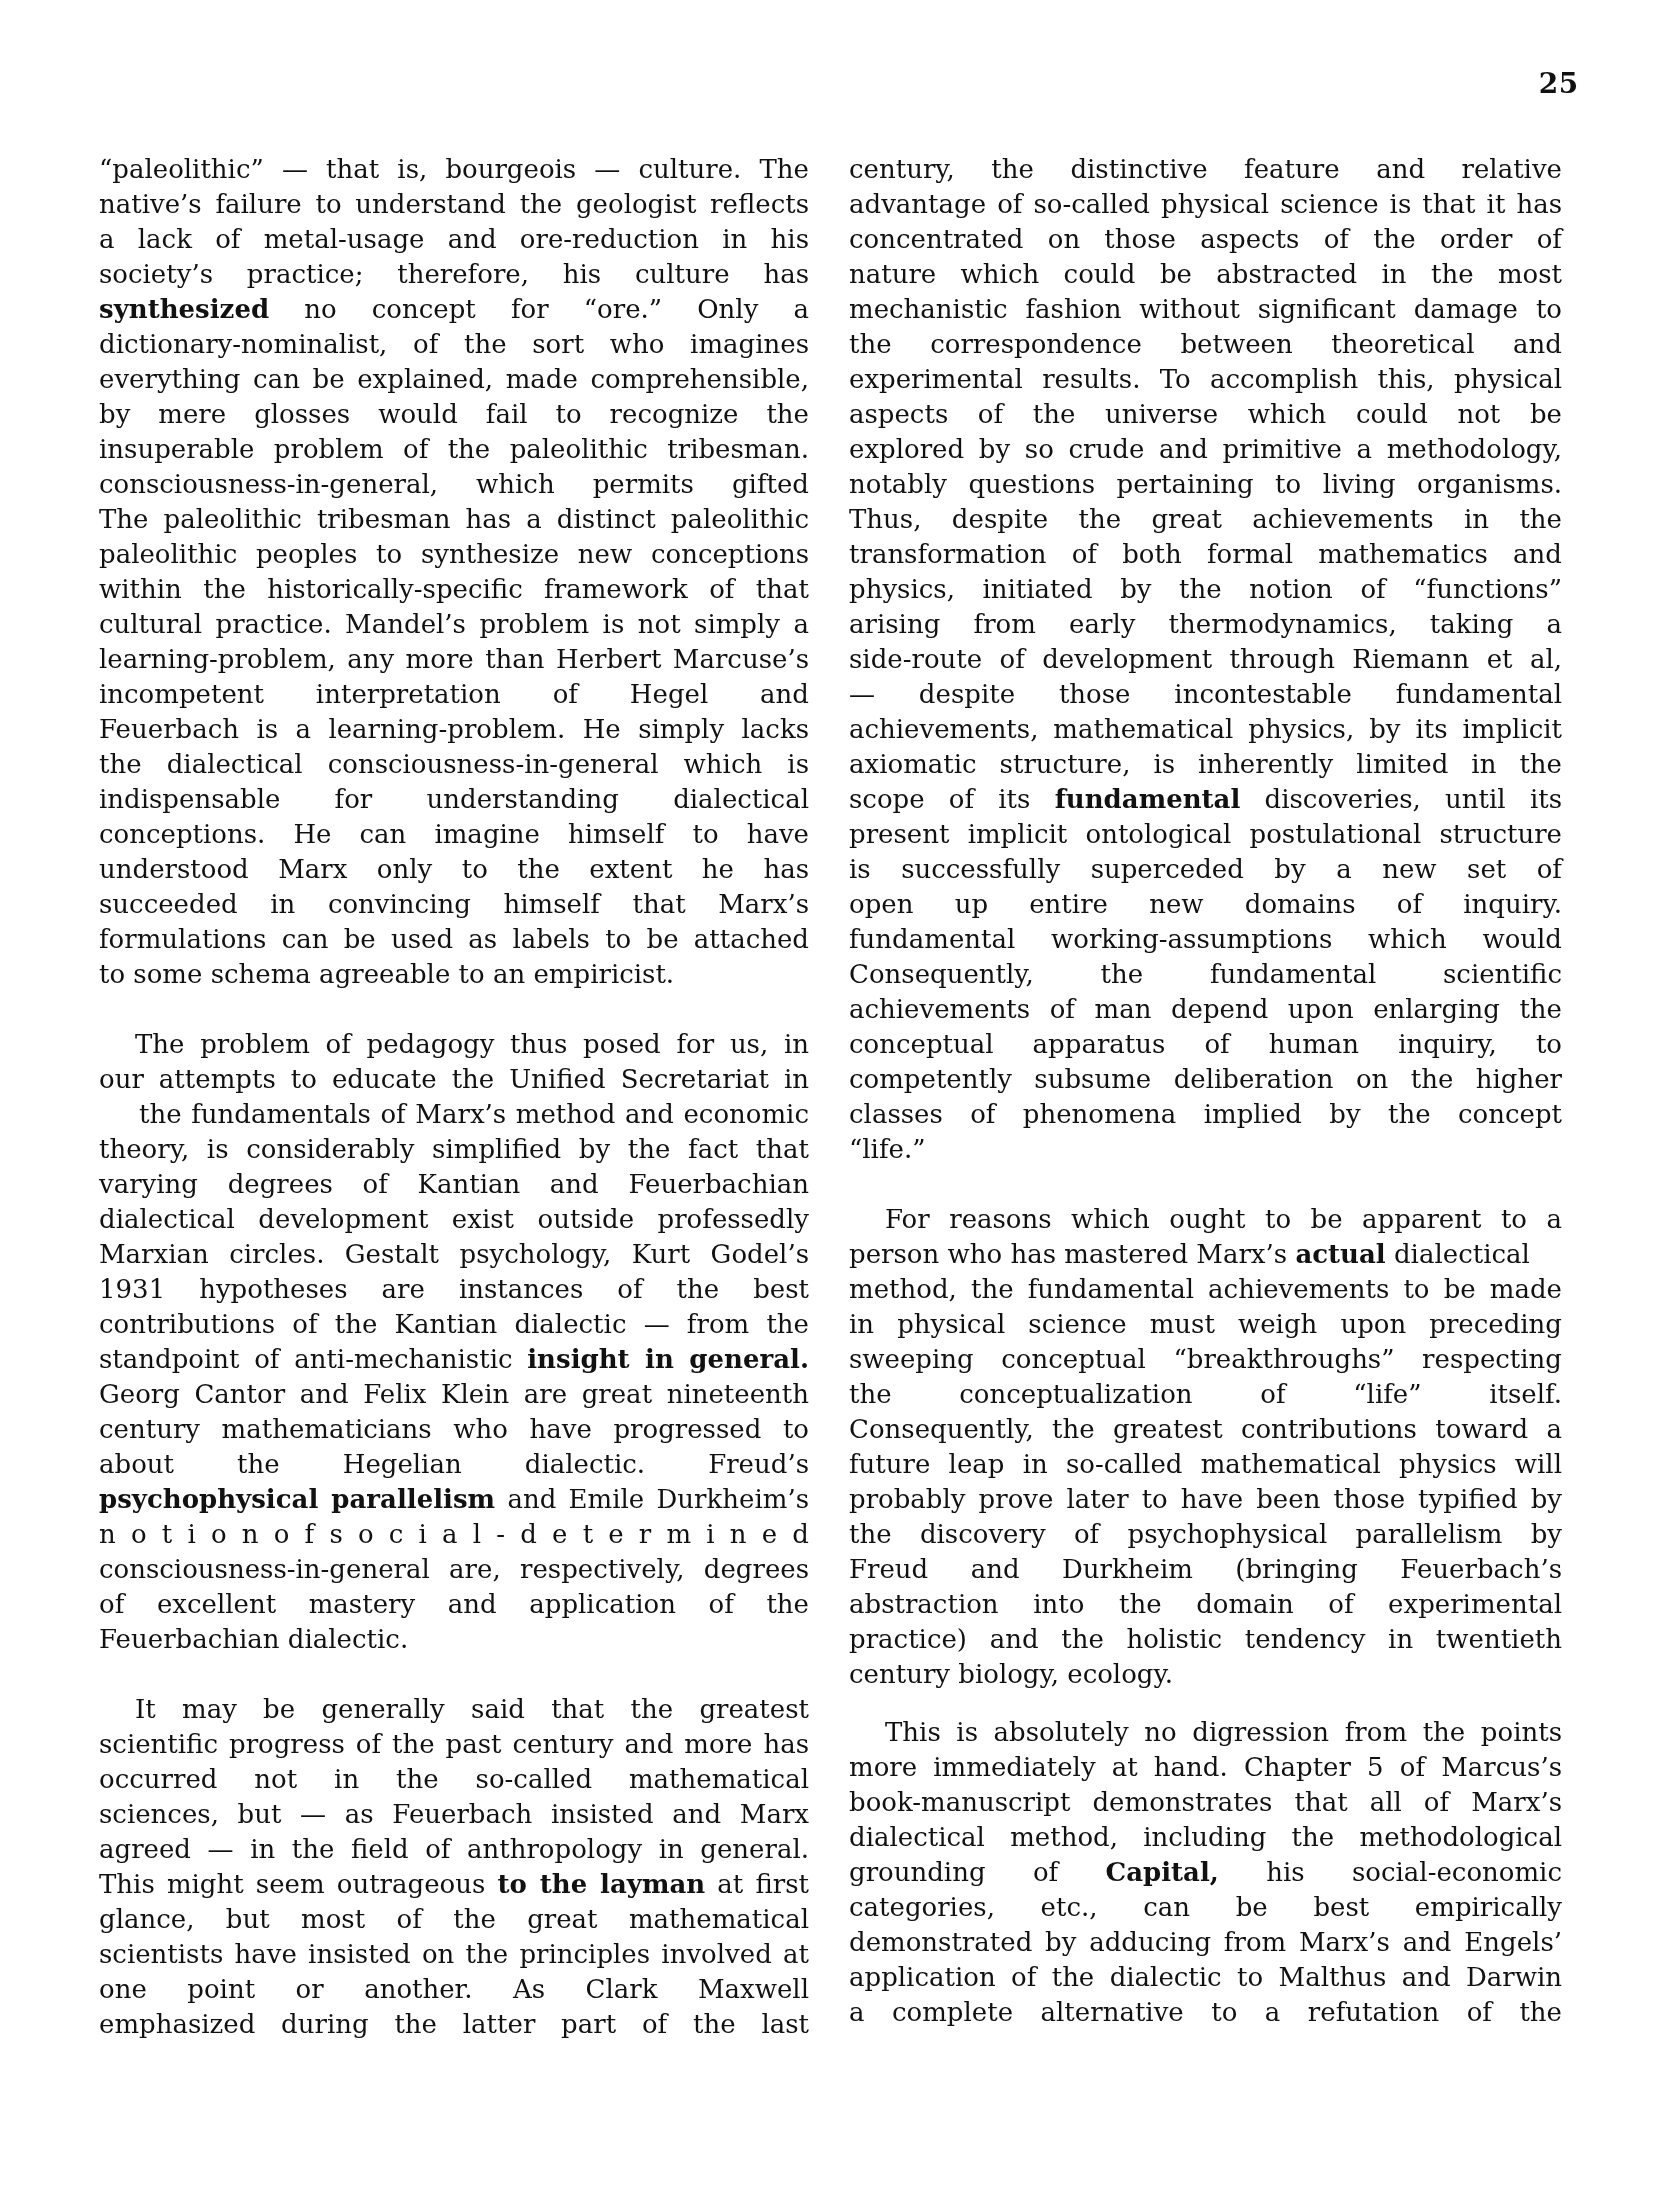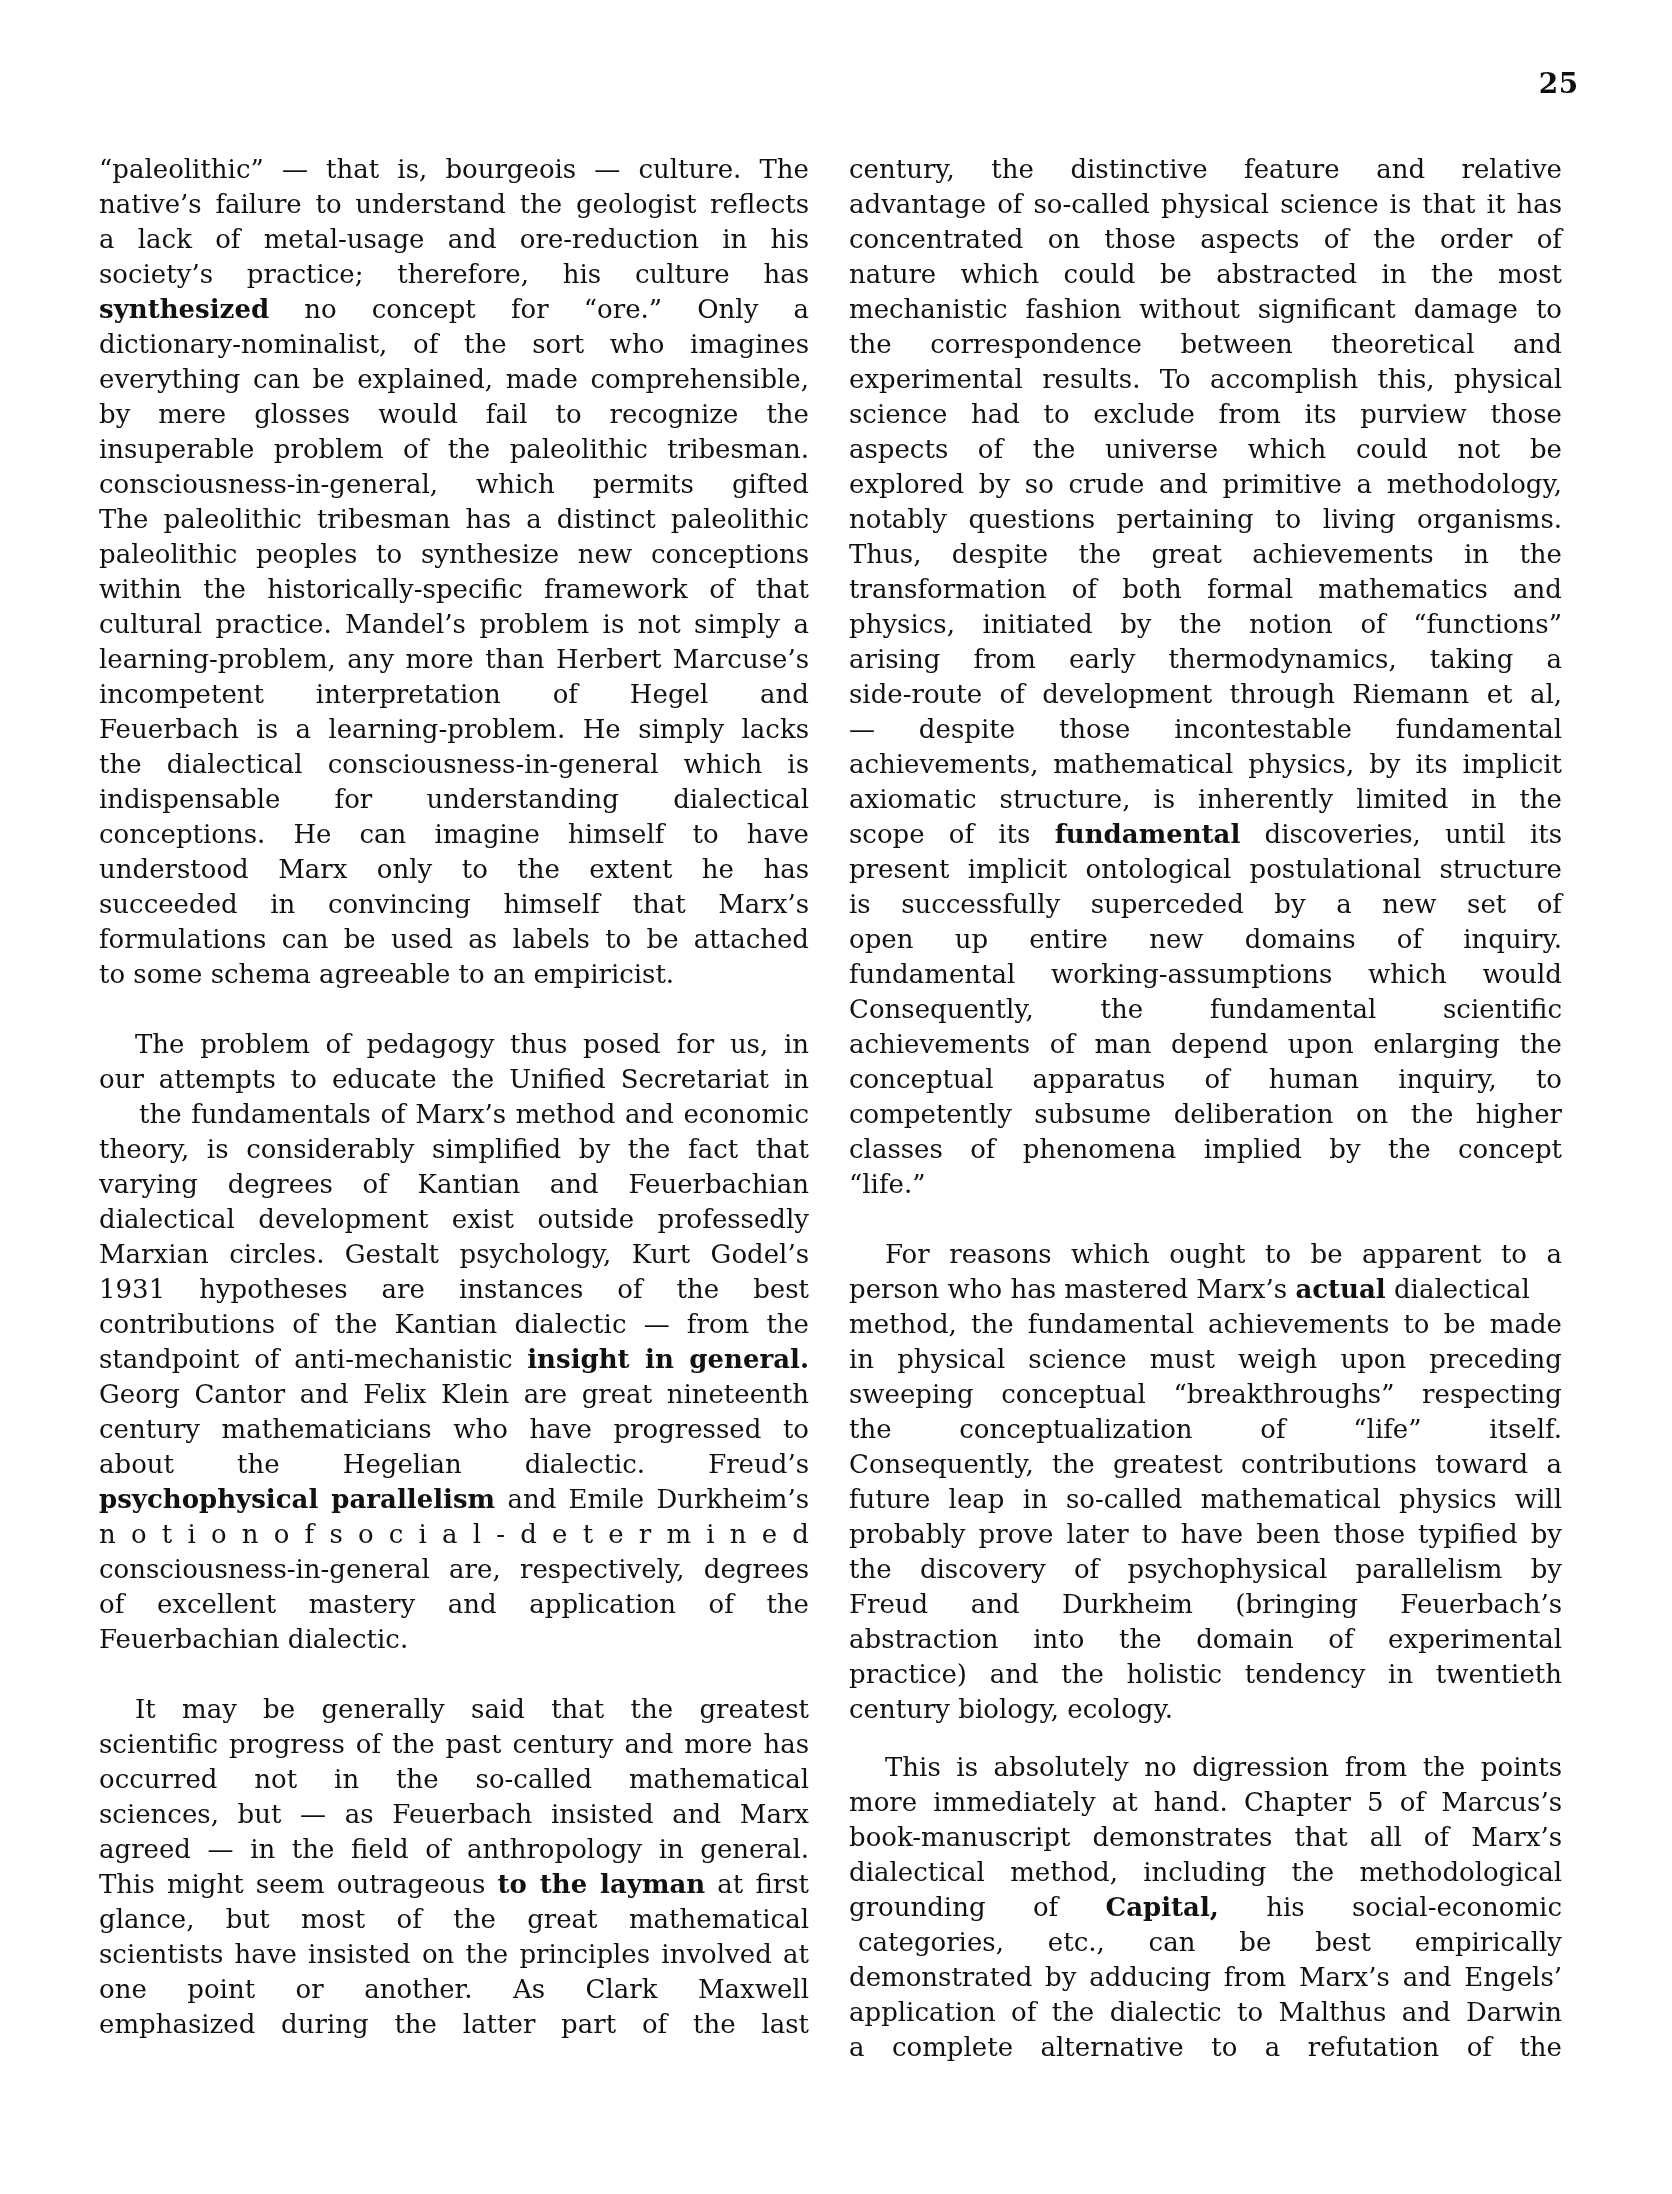--- a/index.html
+++ b/index.html
@@ -118,21 +118,20 @@
   </div>
 <div class="column col-right">
     <div class="para">
       <span class="line" style="white-space: nowrap; display: block;"><span style="white-space: nowrap; word-spacing: 0px;"><span>century, the distinctive feature and relative</span></span></span>
       <span class="line" style="white-space: nowrap; display: block;"><span style="white-space: nowrap; word-spacing: 0px;"><span>advantage of so-called physical science is that it has</span></span></span>
       <span class="line" style="white-space: nowrap; display: block;"><span style="white-space: nowrap; word-spacing: 0px;"><span>concentrated on those aspects of the order of</span></span></span>
       <span class="line" style="white-space: nowrap; display: block;"><span style="white-space: nowrap; word-spacing: 0px;"><span>nature which could be abstracted in the most</span></span></span>
       <span class="line" style="white-space: nowrap; display: block;"><span style="white-space: nowrap; word-spacing: 0px;"><span>mechanistic fashion without significant damage to</span></span></span>
       <span class="line" style="white-space: nowrap; display: block;"><span style="white-space: nowrap; word-spacing: 0px;"><span>the correspondence between theoretical and</span></span></span>
       <span class="line" style="white-space: nowrap; display: block;"><span style="white-space: nowrap; word-spacing: 0px;"><span>experimental results. To accomplish this, physical</span></span></span>
-      <span class="line" style="white-space: nowrap; display: block;"><span style="white-space: nowrap; word-spacing: 0px;"><span>science had to exclude from its purview those</span></span></span>
       <span class="line" style="white-space: nowrap; display: block;"><span style="white-space: nowrap; word-spacing: 0px;"><span>aspects of the universe which could not be</span></span></span>
       <span class="line" style="white-space: nowrap; display: block;"><span style="white-space: nowrap; word-spacing: 0px;"><span>explored by so crude and primitive a methodology,</span></span></span>
       <span class="line" style="white-space: nowrap; display: block;"><span style="white-space: nowrap; word-spacing: 0px;"><span>notably questions pertaining to living organisms.</span></span></span>
       <span class="line" style="white-space: nowrap; display: block;"><span style="white-space: nowrap; word-spacing: 0px;"><span>Thus, despite the great achievements in the</span></span></span>
       <span class="line" style="white-space: nowrap; display: block;"><span style="white-space: nowrap; word-spacing: 0px;"><span>transformation of both formal mathematics and</span></span></span>
       <span class="line" style="white-space: nowrap; display: block;"><span style="white-space: nowrap; word-spacing: 0px;"><span>physics, initiated by the notion of “functions”</span></span></span>
       <span class="line" style="white-space: nowrap; display: block;"><span style="white-space: nowrap; word-spacing: 0px;"><span>arising from early thermodynamics, taking a</span></span></span>
       <span class="line" style="white-space: nowrap; display: block;"><span style="white-space: nowrap; word-spacing: 0px;"><span>side-route of development through Riemann et al,</span></span></span>
       <span class="line" style="white-space: nowrap; display: block;"><span style="white-space: nowrap; word-spacing: 0px;"><span>— despite those incontestable fundamental</span></span></span>
       <span class="line" style="white-space: nowrap; display: block;"><span style="white-space: nowrap; word-spacing: 0px;"><span>achievements, mathematical physics, by its implicit</span></span></span>
@@ -166,19 +165,19 @@
       <span class="line" style="white-space: nowrap; display: block;"><span style="white-space: nowrap; word-spacing: 0px;"><span>practice) and the holistic tendency in twentieth</span></span></span>
       <span class="line last"><span>century biology, ecology.</span></span>
     </div>
     <div class="gap-s"></div>
     <div class="para">
       <span class="line indent" style="white-space: nowrap; display: block;"><span style="white-space: nowrap; word-spacing: 0px;"><span>This is absolutely no digression from the points</span></span></span>
       <span class="line" style="white-space: nowrap; display: block;"><span style="white-space: nowrap; word-spacing: 0px;"><span>more immediately at hand. Chapter 5 of Marcus’s</span></span></span>
       <span class="line" style="white-space: nowrap; display: block;"><span style="white-space: nowrap; word-spacing: 0px;"><span>book-manuscript demonstrates that all of Marx’s</span></span></span>
       <span class="line" style="white-space: nowrap; display: block;"><span style="white-space: nowrap; word-spacing: 0px;"><span>dialectical method, including the methodological</span></span></span>
       <span class="line" style="white-space: nowrap; display: block;"><span style="white-space: nowrap; word-spacing: 0px;"><span>grounding of </span><span class="b">Capital,</span><span> his social-economic</span></span></span>
-      <span class="line" style="white-space: nowrap; display: block; margin-left: 9px;"><span style="white-space: nowrap; word-spacing: 0px;"><span>categories, etc., can be best empirically</span></span></span>
+      <span class="line" style="white-space: nowrap; display: block;"><span style="white-space: nowrap; word-spacing: 0px;"><span>categories, etc., can be best empirically</span></span></span>
       <span class="line" style="white-space: nowrap; display: block;"><span style="white-space: nowrap; word-spacing: 0px;"><span>demonstrated by adducing from Marx’s and Engels’</span></span></span>
       <span class="line" style="white-space: nowrap; display: block;"><span style="white-space: nowrap; word-spacing: 0px;"><span>application of the dialectic to Malthus and Darwin</span></span></span>
       <span class="line" style="white-space: nowrap; display: block;"><span style="white-space: nowrap; word-spacing: 0px;"><span>a complete alternative to a refutation of the</span></span></span>
     </div>
   </div>
 
 
 </body></html>

